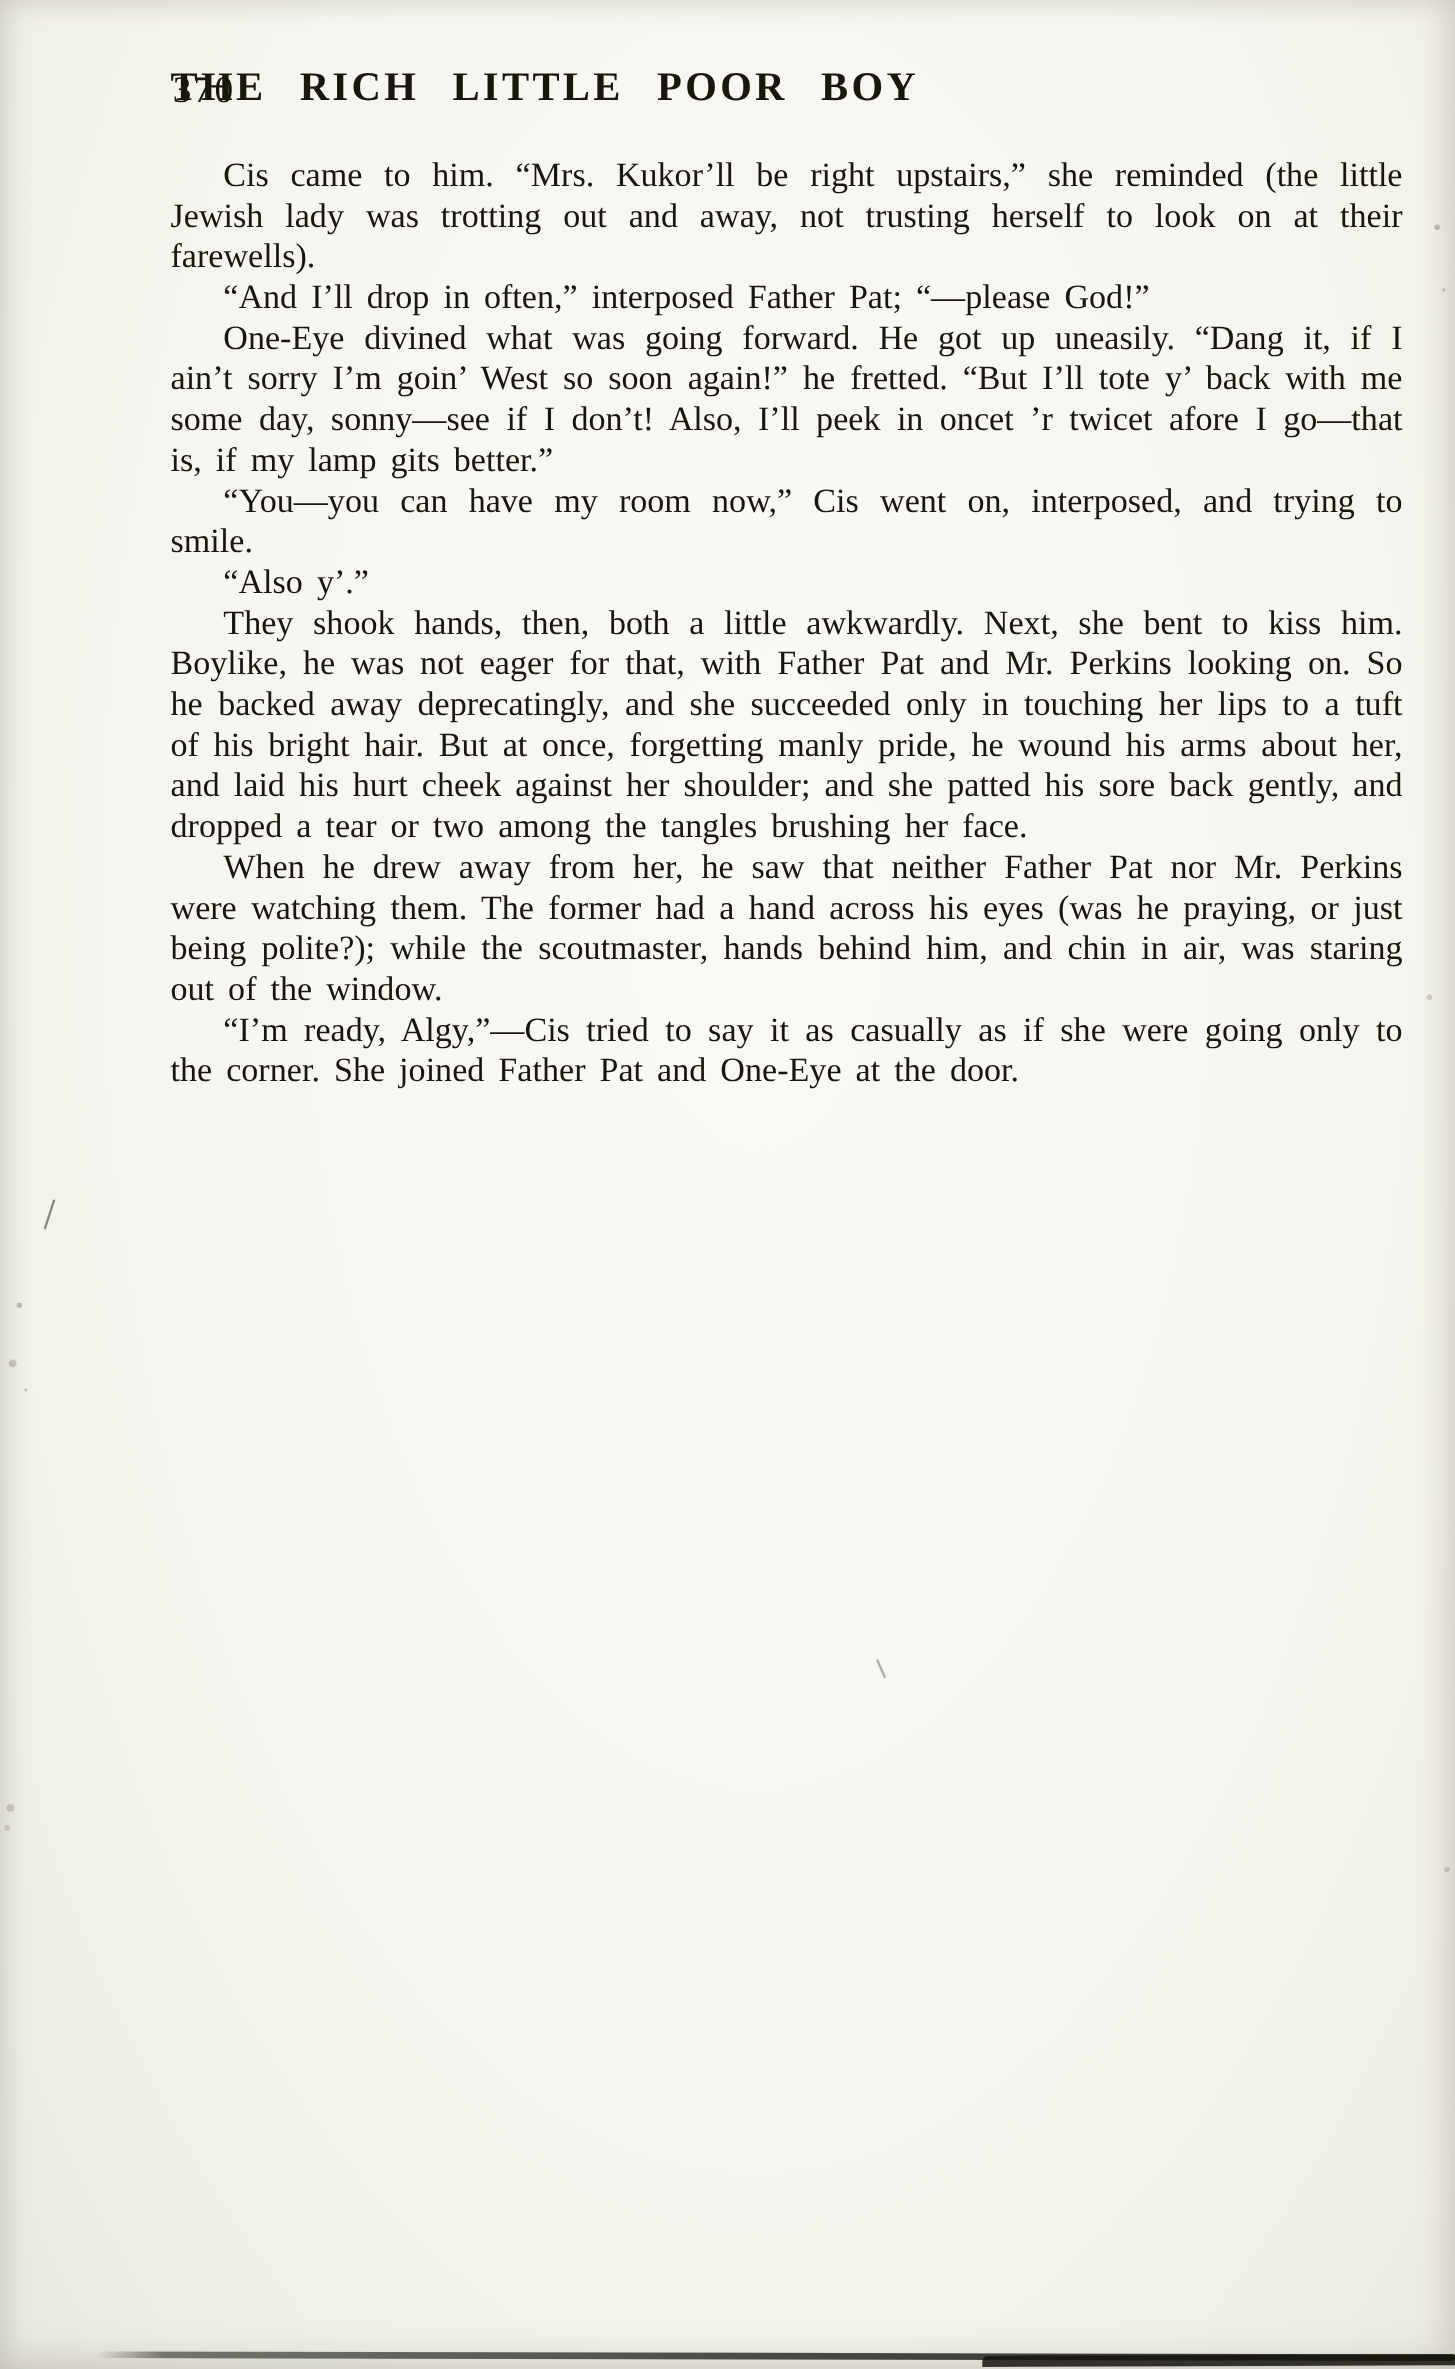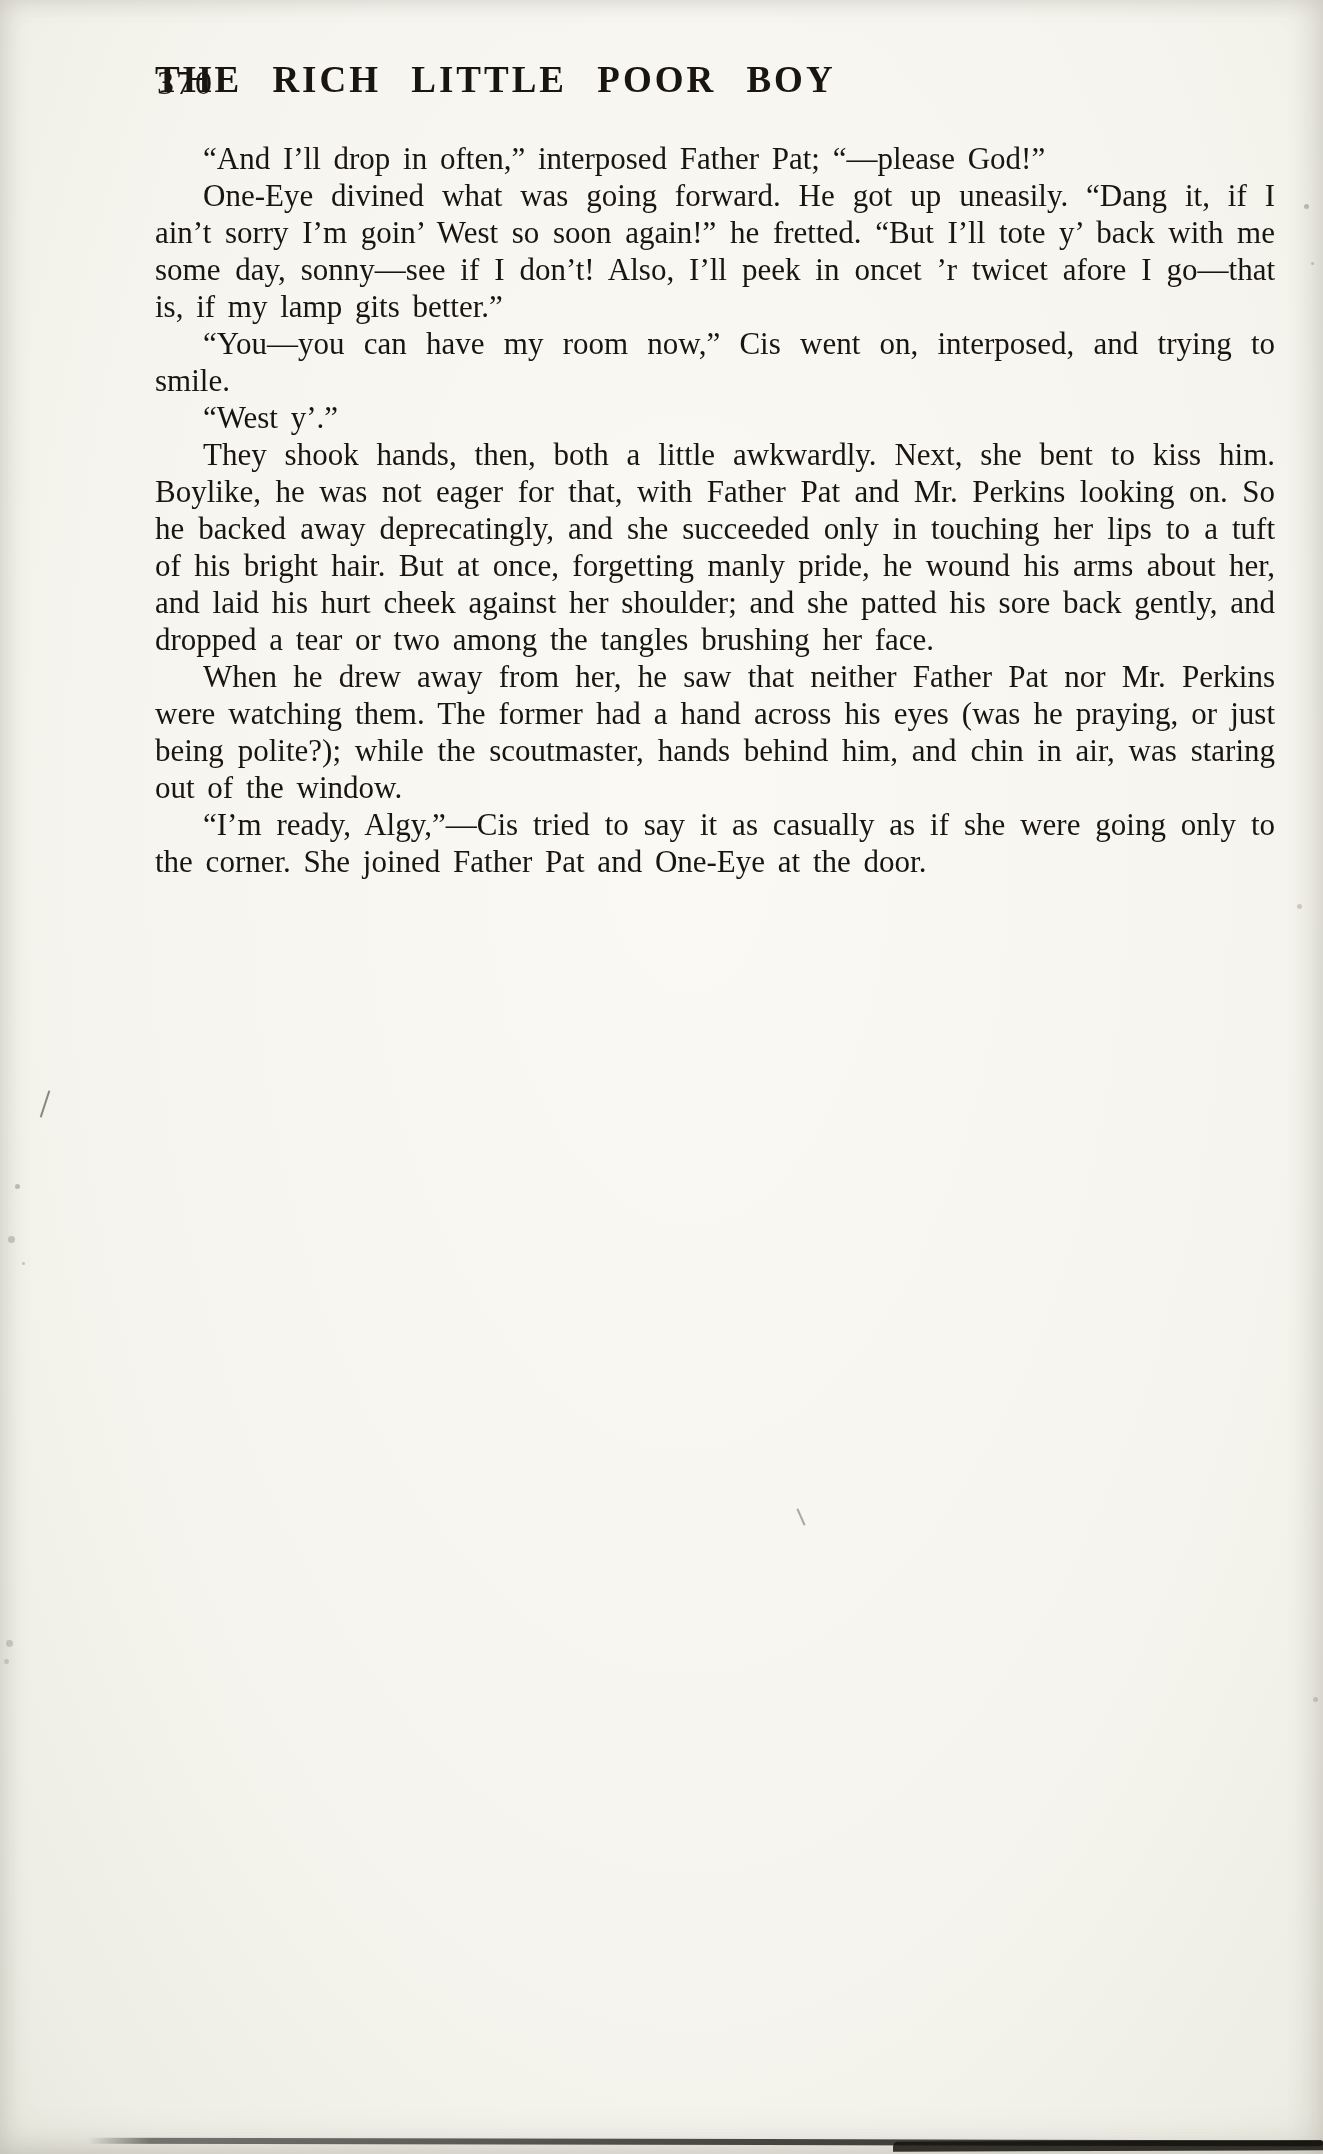--- a/index.html
+++ b/index.html
@@ -124,24 +124,25 @@
 <div class="page">
 
   <div class="content">
 
     <div class="header">
       <span class="page-number">370</span>
       <div class="running-title">THE RICH LITTLE POOR BOY</div>
     </div>
 
     <div class="body-text">
+      <p>Cis came to him.  “Mrs. Kukor’ll be right upstairs,” she reminded (the little Jewish lady was trotting out and away, not trusting herself to look on at their farewells).</p>
       <p>“And I’ll drop in often,” interposed Father Pat; “—please God!”</p>
       <p>One-Eye divined what was going forward.  He got up uneasily.  “Dang it, if I ain’t sorry I’m goin’ West so soon again!” he fretted.  “But I’ll tote y’ back with me some day, sonny—see if I don’t!  Also, I’ll peek in oncet ’r twicet afore I go—that is, if my lamp gits better.”</p>
       <p>“You—you can have my room now,” Cis went on, interposed, and trying to smile.</p>
-      <p>“West y’.”</p>
+      <p>“Also y’.”</p>
       <p>They shook hands, then, both a little awkwardly.  Next, she bent to kiss him.  Boylike, he was not eager for that, with Father Pat and Mr. Perkins looking on.  So he backed away deprecatingly, and she succeeded only in touching her lips to a tuft of his bright hair.  But at once, forgetting manly pride, he wound his arms about her, and laid his hurt cheek against her shoulder; and she patted his sore back gently, and dropped a tear or two among the tangles brushing her face.</p>
       <p>When he drew away from her, he saw that neither Father Pat nor Mr. Perkins were watching them.  The former had a hand across his eyes (was he praying, or just being polite?); while the scoutmaster, hands behind him, and chin in air, was staring out of the window.</p>
       <p>“I’m ready, Algy,”—Cis tried to say it as casually as if she were going only to the corner.  She joined Father Pat and One-Eye at the door.</p>
     </div>
 
   </div>
 
   <div class="mark-backslash"></div>
   <div class="mark-slash"></div>
   <div class="speckles"></div>

